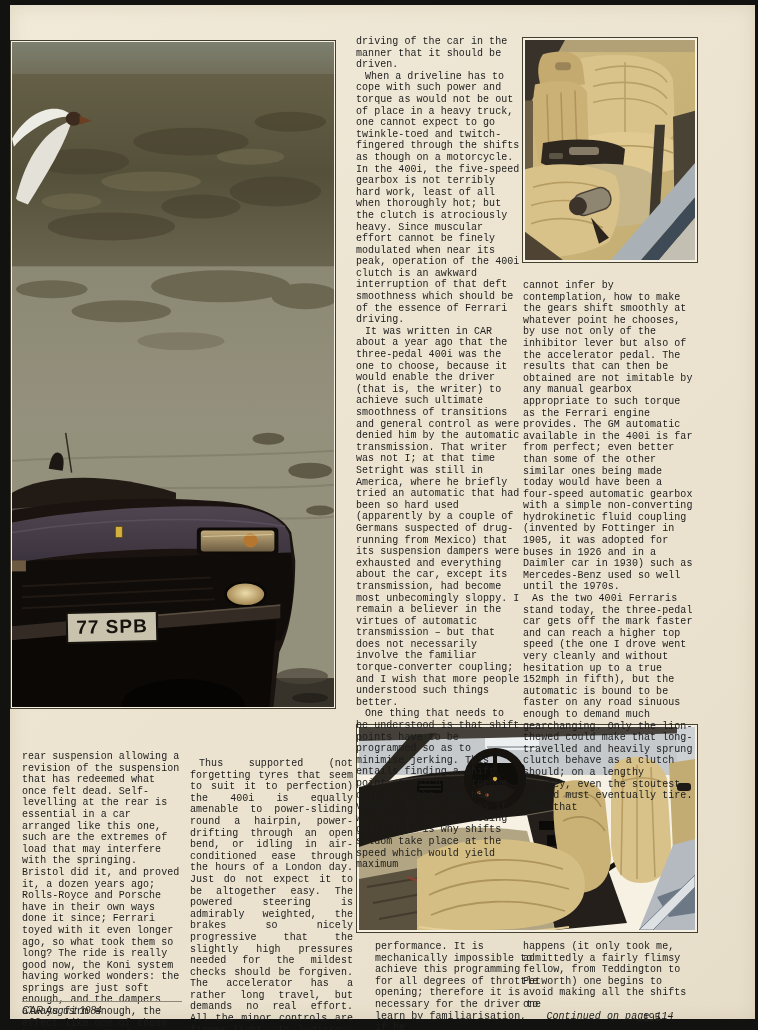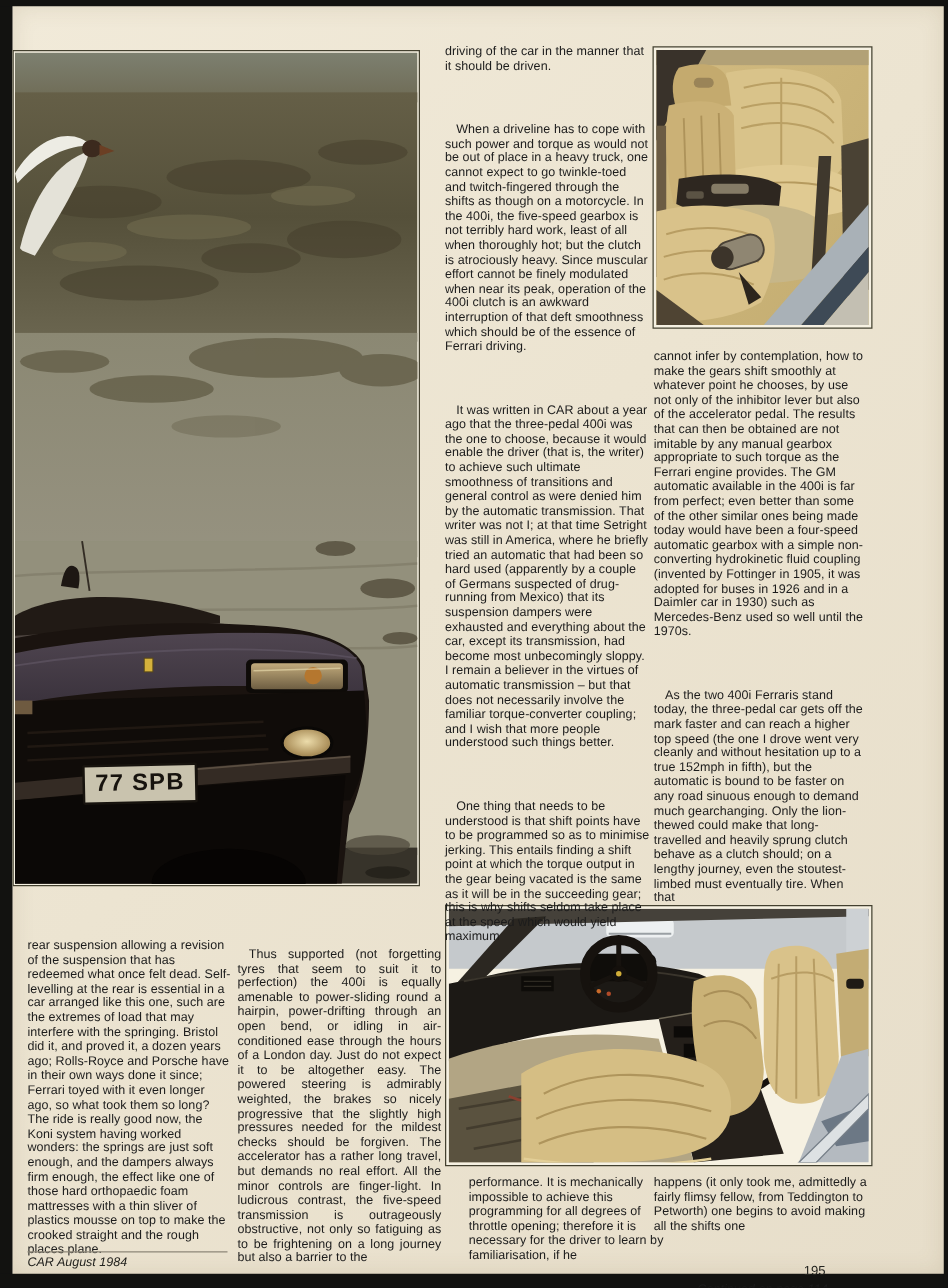--- a/index.html
+++ b/index.html
@@ -9,23 +9,24 @@
     -webkit-font-smoothing:antialiased;overflow:hidden;
   }
   .page{
     position:absolute;left:10px;top:5px;width:745px;height:1014px;
     background:linear-gradient(135deg,#f1ead9 0%,#ece4d1 45%,#e7deca 100%);
     box-shadow:inset 0 0 18px rgba(120,100,60,.15);
   }
   .col{
     position:absolute;color:#1c1c1c;font-size:10px;line-height:11.6px;
     letter-spacing:.05px;
+    font-family:Liberation Mono, monospace;
   }
   .col p{margin:0;}
-  .col p + p{text-indent:9px;margin-top:39px;}
+  .col p + p{text-indent:9px;}
   .col p.ind{text-indent:9px;}
   .just{text-align:justify;}
   .italic{font-style:italic;text-align:center;}
   .photo{
     position:absolute;border:1px solid #43402f;background:#f6f1e2;
     box-sizing:border-box;padding:2px;
   }
   .photo svg{display:block;width:100%;height:100%;}
   .plate{
     position:absolute;left:55px;top:570px;width:88px;height:28px;

